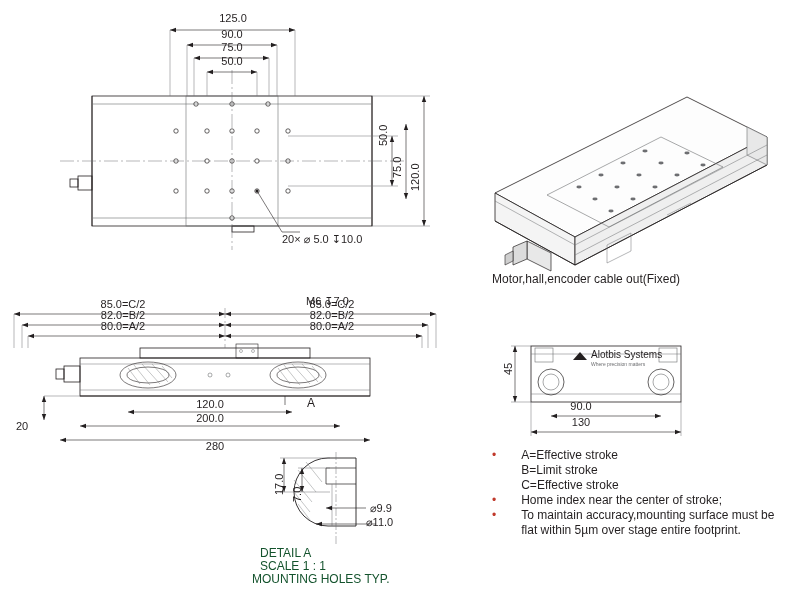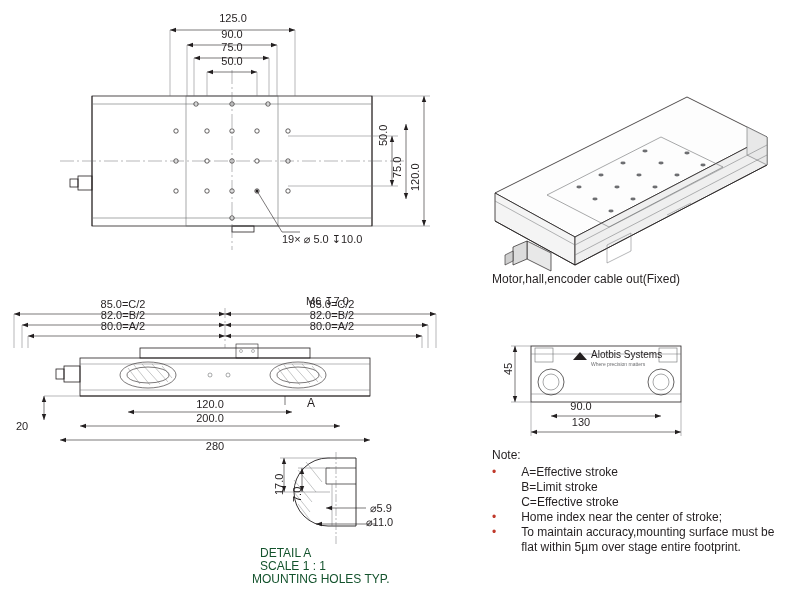--- a/index.html
+++ b/index.html
@@ -146,21 +146,21 @@
 
   <div class="lbl-c" style="left:202px;top:12px;width:62px;">125.0</div>
   <div class="lbl-c" style="left:201px;top:28px;width:62px;">90.0</div>
   <div class="lbl-c" style="left:201px;top:41px;width:62px;">75.0</div>
   <div class="lbl-c" style="left:201px;top:55px;width:62px;">50.0</div>
 
   <div class="lbl" style="left:377px;top:146px;transform:rotate(-90deg);transform-origin:left top;">50.0</div>
   <div class="lbl" style="left:391px;top:178px;transform:rotate(-90deg);transform-origin:left top;">75.0</div>
   <div class="lbl" style="left:409px;top:191px;transform:rotate(-90deg);transform-origin:left top;">120.0</div>
 
-  <div class="lbl" style="left:282px;top:233px;">19× ⌀ 5.0 ↧10.0</div>
+  <div class="lbl" style="left:282px;top:233px;">20× ⌀ 5.0 ↧10.0</div>
   <div class="lbl" style="left:306px;top:247px;margin-top:48px;">M6 ↧7.0</div>
 
   <svg width="330" height="260" style="position:absolute;left:455px;top:75px;">
     <g stroke="#231f20" fill="none" stroke-width="0.8">
 
       <path d="M40 118 L232 22 L312 62 L120 162 Z" fill="#fdfdfd"></path>
 
       <path d="M40 118 L40 146 L120 190 L120 162 Z" fill="#f4f4f4"></path>
 
       <path d="M120 162 L120 190 L312 90 L312 62 Z" fill="#efefef"></path>
@@ -386,29 +386,28 @@
 
       <line x1="86" y1="58" x2="126" y2="58"></line>
       <path d="M86 58 l6 -2.2 v4.4 z" fill="#231f20" stroke="none"></path>
       <line x1="76" y1="74" x2="136" y2="74"></line>
       <path d="M76 74 l6 -2.2 v4.4 z" fill="#231f20" stroke="none"></path>
     </g>
   </svg>
 
   <div class="lbl" style="left:273px;top:495px;transform:rotate(-90deg);transform-origin:left top;">17.0</div>
   <div class="lbl" style="left:291px;top:502px;transform:rotate(-90deg);transform-origin:left top;">7.0</div>
-  <div class="lbl" style="left:370px;top:502px;">⌀5.9</div>
+  <div class="lbl" style="left:370px;top:502px;">⌀9.9</div>
   <div class="lbl" style="left:366px;top:516px;">⌀11.0</div>
 
   <div class="caption" style="left:260px;top:546px;width:180px;">DETAIL A</div>
   <div class="caption" style="left:260px;top:559px;width:180px;">SCALE 1 : 1</div>
   <div class="caption" style="left:252px;top:572px;width:196px;">MOUNTING HOLES TYP.</div>
 
   <div class="note-box" style="left:492px;top:448px;width:288px;">
-    <div class="note-title">Note:</div>
     <div class="note-row">
       <span class="bullet">•</span>
       <span class="txt">A=Effective stroke</span>
     </div>
     <div class="note-row">
       <span class="bullet" style="visibility:hidden;">•</span>
       <span class="txt">B=Limit stroke</span>
     </div>
     <div class="note-row">
       <span class="bullet" style="visibility:hidden;">•</span>

